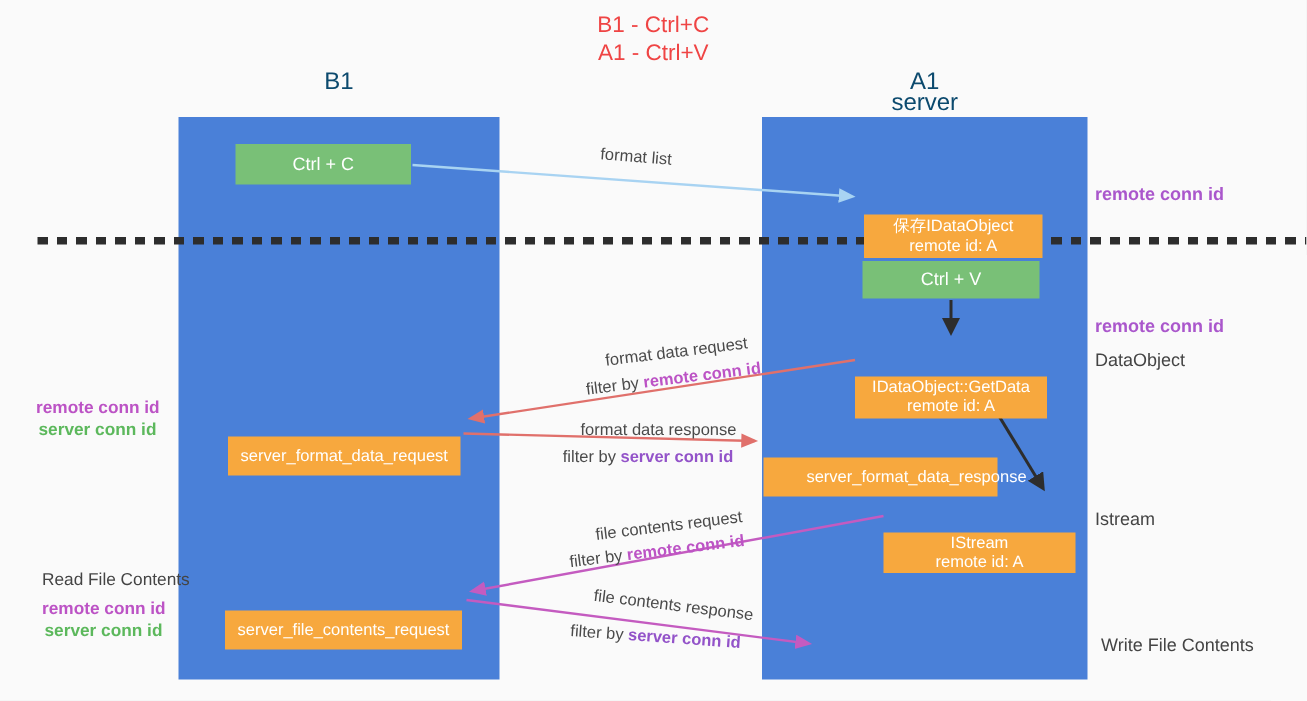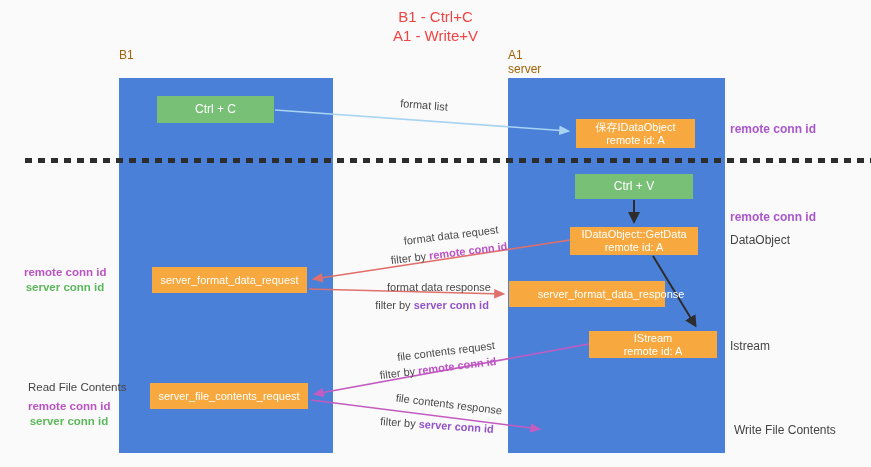--- a/index.html
+++ b/index.html
@@ -21,22 +21,22 @@
   body { font-family:"Liberation Sans", sans-serif; background:#e8e8e8; }
   .canvas {
     position:relative; width:871px; height:467px;
     background:var(--background); overflow:hidden;
   }
   .title {
     position:absolute; top:7px; left:0; width:100%;
     text-align:center; font-size:15px; line-height:19px; color:#ef4444;
   }
   .lane-header {
-    position:absolute; top:48px; 
-    font-size:12px; line-height:14px; color:#a16207;
+    position:absolute; top:48px; text-align:center;
+    font-size:16px; line-height:14px; color:#0c4a6e;
   }
   .lane-header.left  { left:119px; width:214px; }
   .lane-header.right { left:508px; width:217px; }
   .lane {
     position:absolute; top:78px; height:375px;
     background:var(--lane_blue); z-index:1;
   }
   .lane.left  { left:119px; width:214px; }
   .lane.right { left:508px; width:217px; }
   .dashed-line {
@@ -45,21 +45,21 @@
     z-index:2;
   }
   svg.arrows {
     position:absolute; top:0; left:0; z-index:2; pointer-events:none;
   }
   .box {
     position:absolute; z-index:3;
     display:flex; flex-direction:column; align-items:center; justify-content:center;
     color:#ffffff; font-size:11px; line-height:13px; text-align:center;
   }
-  .box.orange { background:var(--box_orange); }
+  .box.orange { background:var(--box_orange);margin-top:24px; }
   .box.green  { background:var(--box_green); font-size:12px; }
   .side-label {
     position:absolute; z-index:3; font-size:12px; color:var(--text_dark);
     white-space:nowrap;
   }
   .side-label.purple  { color:var(--side_purple); font-weight:bold; }
   .label-stack { position:absolute; z-index:3; text-align:center; line-height:15px; white-space:nowrap; }
   .label-stack .magenta { color:var(--remote_magenta); font-weight:bold; font-size:11.5px; display:block; }
   .label-stack .green   { color:var(--server_green);  font-weight:bold; font-size:11.5px; display:block; }
   .arrow-label {
@@ -77,21 +77,21 @@
   .fill-magenta   { fill:var(--arrow_magenta); }
   .fill-black     { fill:var(--arrow_black); }
 </style>
 </head>
 <body>
 
 <div class="canvas">
 
   <div class="title">
     <div>B1 - Ctrl+C</div>
-    <div>A1 - Write+V</div>
+    <div>A1 - Ctrl+V</div>
   </div>
 
   <div class="lane-header left">
     <div>B1</div>
   </div>
   <div class="lane-header right">
     <div>A1</div>
     <div>server</div>
   </div>
 

